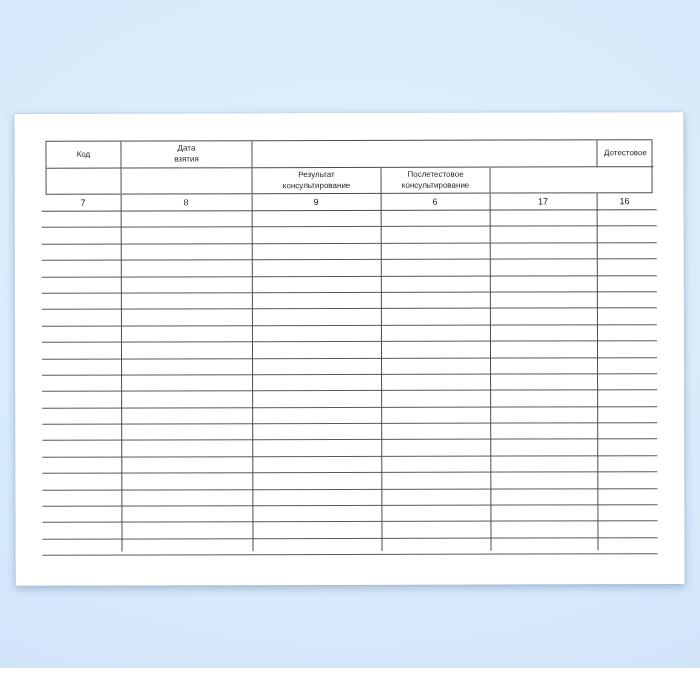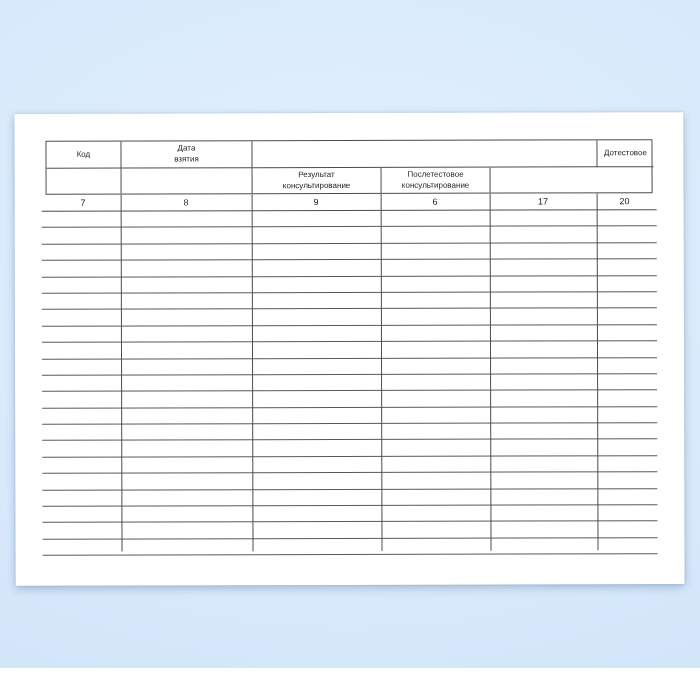--- a/index.html
+++ b/index.html
@@ -99,21 +99,21 @@
       </div>
 
       <div class="lower">
         <div class="numrow">
           <div></div>
           <div class="ncell">7</div>
           <div class="ncell">8</div>
           <div class="ncell">9</div>
           <div class="ncell">6</div>
           <div class="ncell">17</div>
-          <div class="ncell">20</div>
+          <div class="ncell">16</div>
           <div></div>
         </div>
 
         <div>
             <div class="brow"></div>
             <div class="brow"></div>
             <div class="brow"></div>
             <div class="brow"></div>
             <div class="brow"></div>
             <div class="brow"></div>

